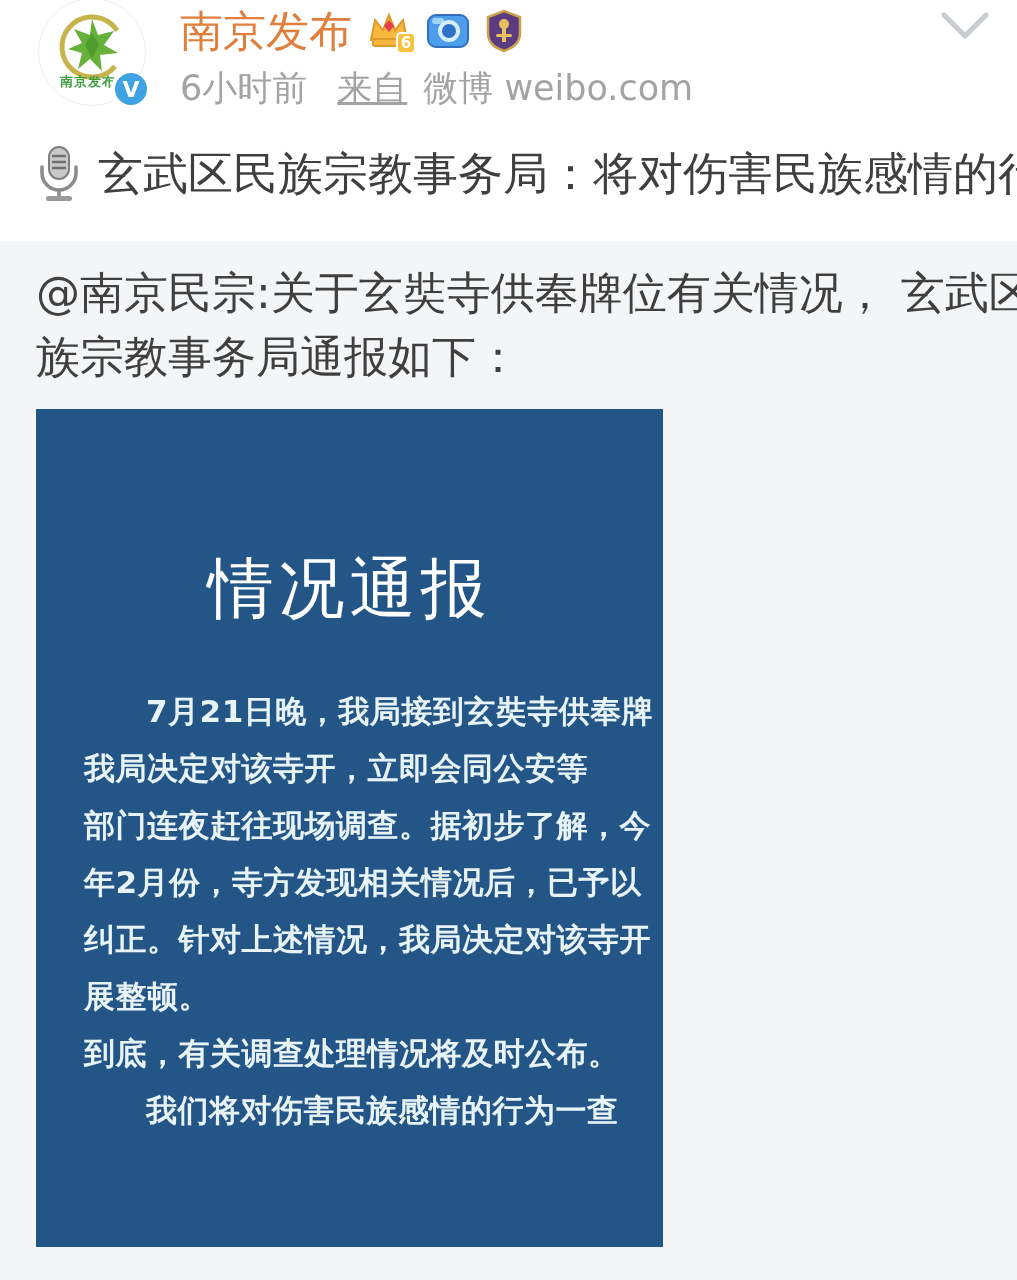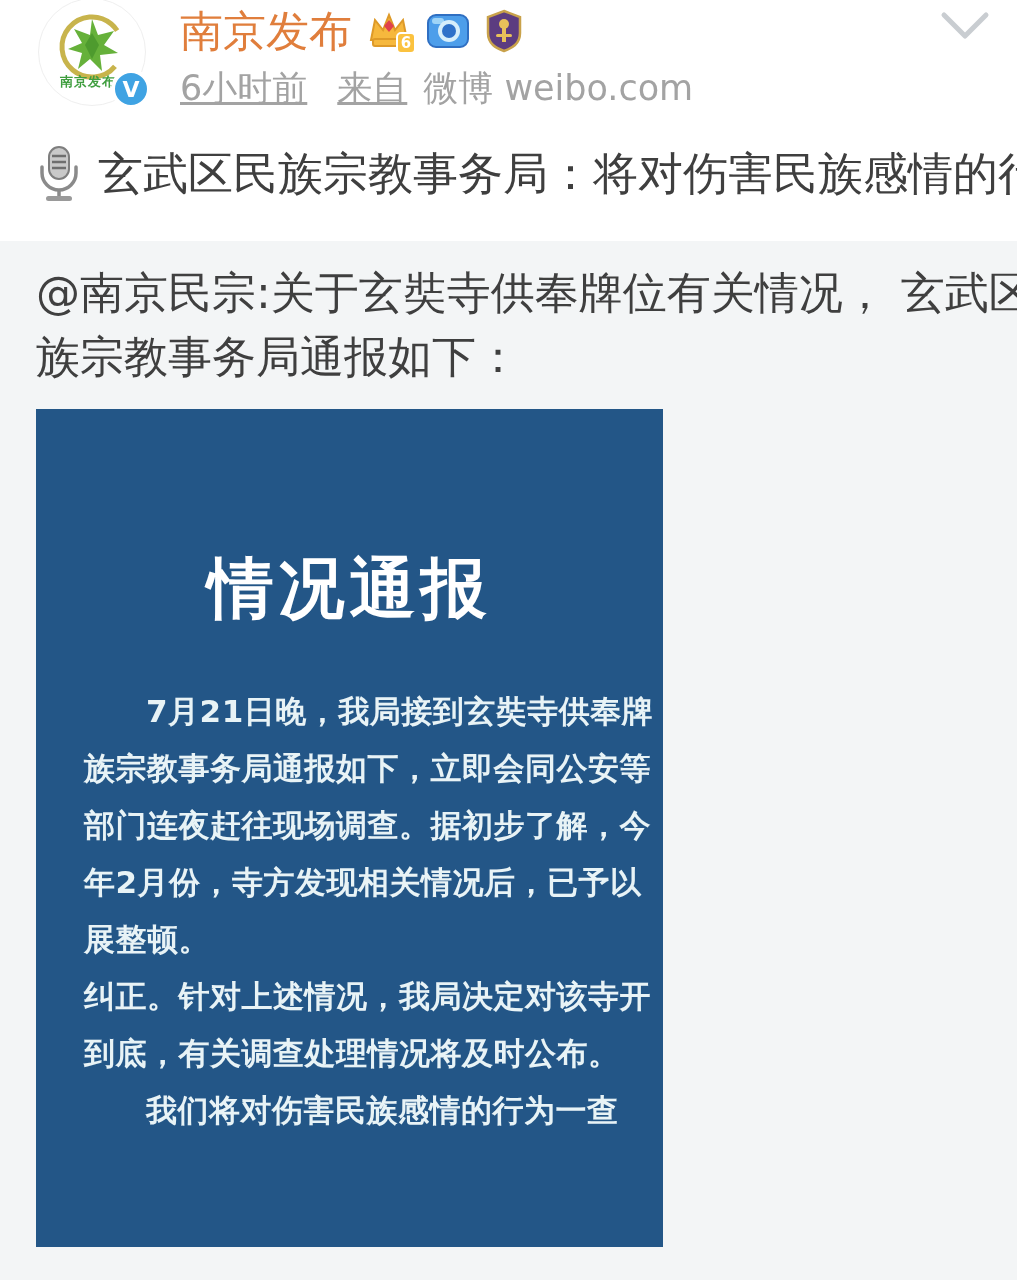--- a/index.html
+++ b/index.html
@@ -30,21 +30,21 @@
   .name-row { display:flex; align-items:center; }
   .username { font-size:43px; color:#e07e3c; line-height:50px; }
   .badge { display:inline-flex; margin-left:14px; position:relative; }
   .vip-level {
     position:absolute; right:-4px; bottom:-2px; min-width:20px; height:22px;
     background:#fbc23f; border:2px solid #fff; border-radius:5px;
     color:#fff; font-size:15px; font-weight:bold; text-align:center; line-height:18px;
     padding:0 2px;
   }
   .meta-row { margin-top:12px; font-size:35px; color:#a3a3a3; line-height:40px; }
-  .meta-row .time { margin-right:30px;text-decoration:underline; }
+  .meta-row .time { margin-right:30px; }
   .meta-row .src-prefix { margin-right:16px;text-decoration:underline; }
   .chevron { position:absolute; right:26px; top:10px; }
   
   .post-text {
     margin:28px 36px 0 36px; font-size:45px; line-height:67px;
     color:#3f3f3f; flex:0 0 auto;
   }
   .post-text .line { white-space:nowrap; }
   .post-text .first { display:flex; align-items:center; }
   .mic-icon { flex:0 0 auto; margin-right:16px; display:inline-flex; }
@@ -55,21 +55,21 @@
   }
   .repost-text { font-size:44px; line-height:64px; color:#3f3f3f; }
   .repost-text .line { white-space:nowrap; }
   .mention { color:#404040; text-decoration:none; }
   
   .notice-card {
     margin-top:20px; width:627px; height:838px; background:#235687;
     overflow:hidden;
   }
   .notice-title {
-    margin-top:140px; text-align:center; font-size:66px; font-weight:bold;
+    margin-top:140px; text-align:center; font-size:66px; font-weight:normal;
     color:#ffffff; letter-spacing:5px; line-height:80px;
   }
   .notice-body {
     margin-top:54px; padding:0 24px 0 48px; font-size:31px; line-height:57px;
     font-weight:600; color:#e8f3f6; letter-spacing:0.5px;
   }
   .notice-body .line { white-space:nowrap; }
   .notice-body .indent { padding-left:2em; }
 </style>
 </head>
@@ -153,25 +153,25 @@
         <a class="mention" href="#">@南京民宗</a><span>:关于玄奘寺供奉牌位有关情况， 玄武区民</span>
       </div>
       <div class="line">族宗教事务局通报如下：</div>
     </div>
 
     <div class="notice-card">
       <div class="notice-title">情况通报</div>
       <div class="notice-body">
         <div>
             <div class="line indent">7月21日晚，我局接到玄奘寺供奉牌</div>
-            <div class="line">族宗教事务局通报如下，立即会同公安等</div>
+            <div class="line">我局决定对该寺开，立即会同公安等</div>
             <div class="line">部门连夜赶往现场调查。据初步了解，今</div>
             <div class="line">年2月份，寺方发现相关情况后，已予以</div>
+            <div class="line">纠正。针对上述情况，我局决定对该寺开</div>
             <div class="line">展整顿。</div>
-            <div class="line">纠正。针对上述情况，我局决定对该寺开</div>
           </div>
         <div>
             <div class="line">到底，有关调查处理情况将及时公布。</div>
             <div class="line indent">我们将对伤害民族感情的行为一查</div>
           </div>
       </div>
     </div>
   </div>
 
 </div>

